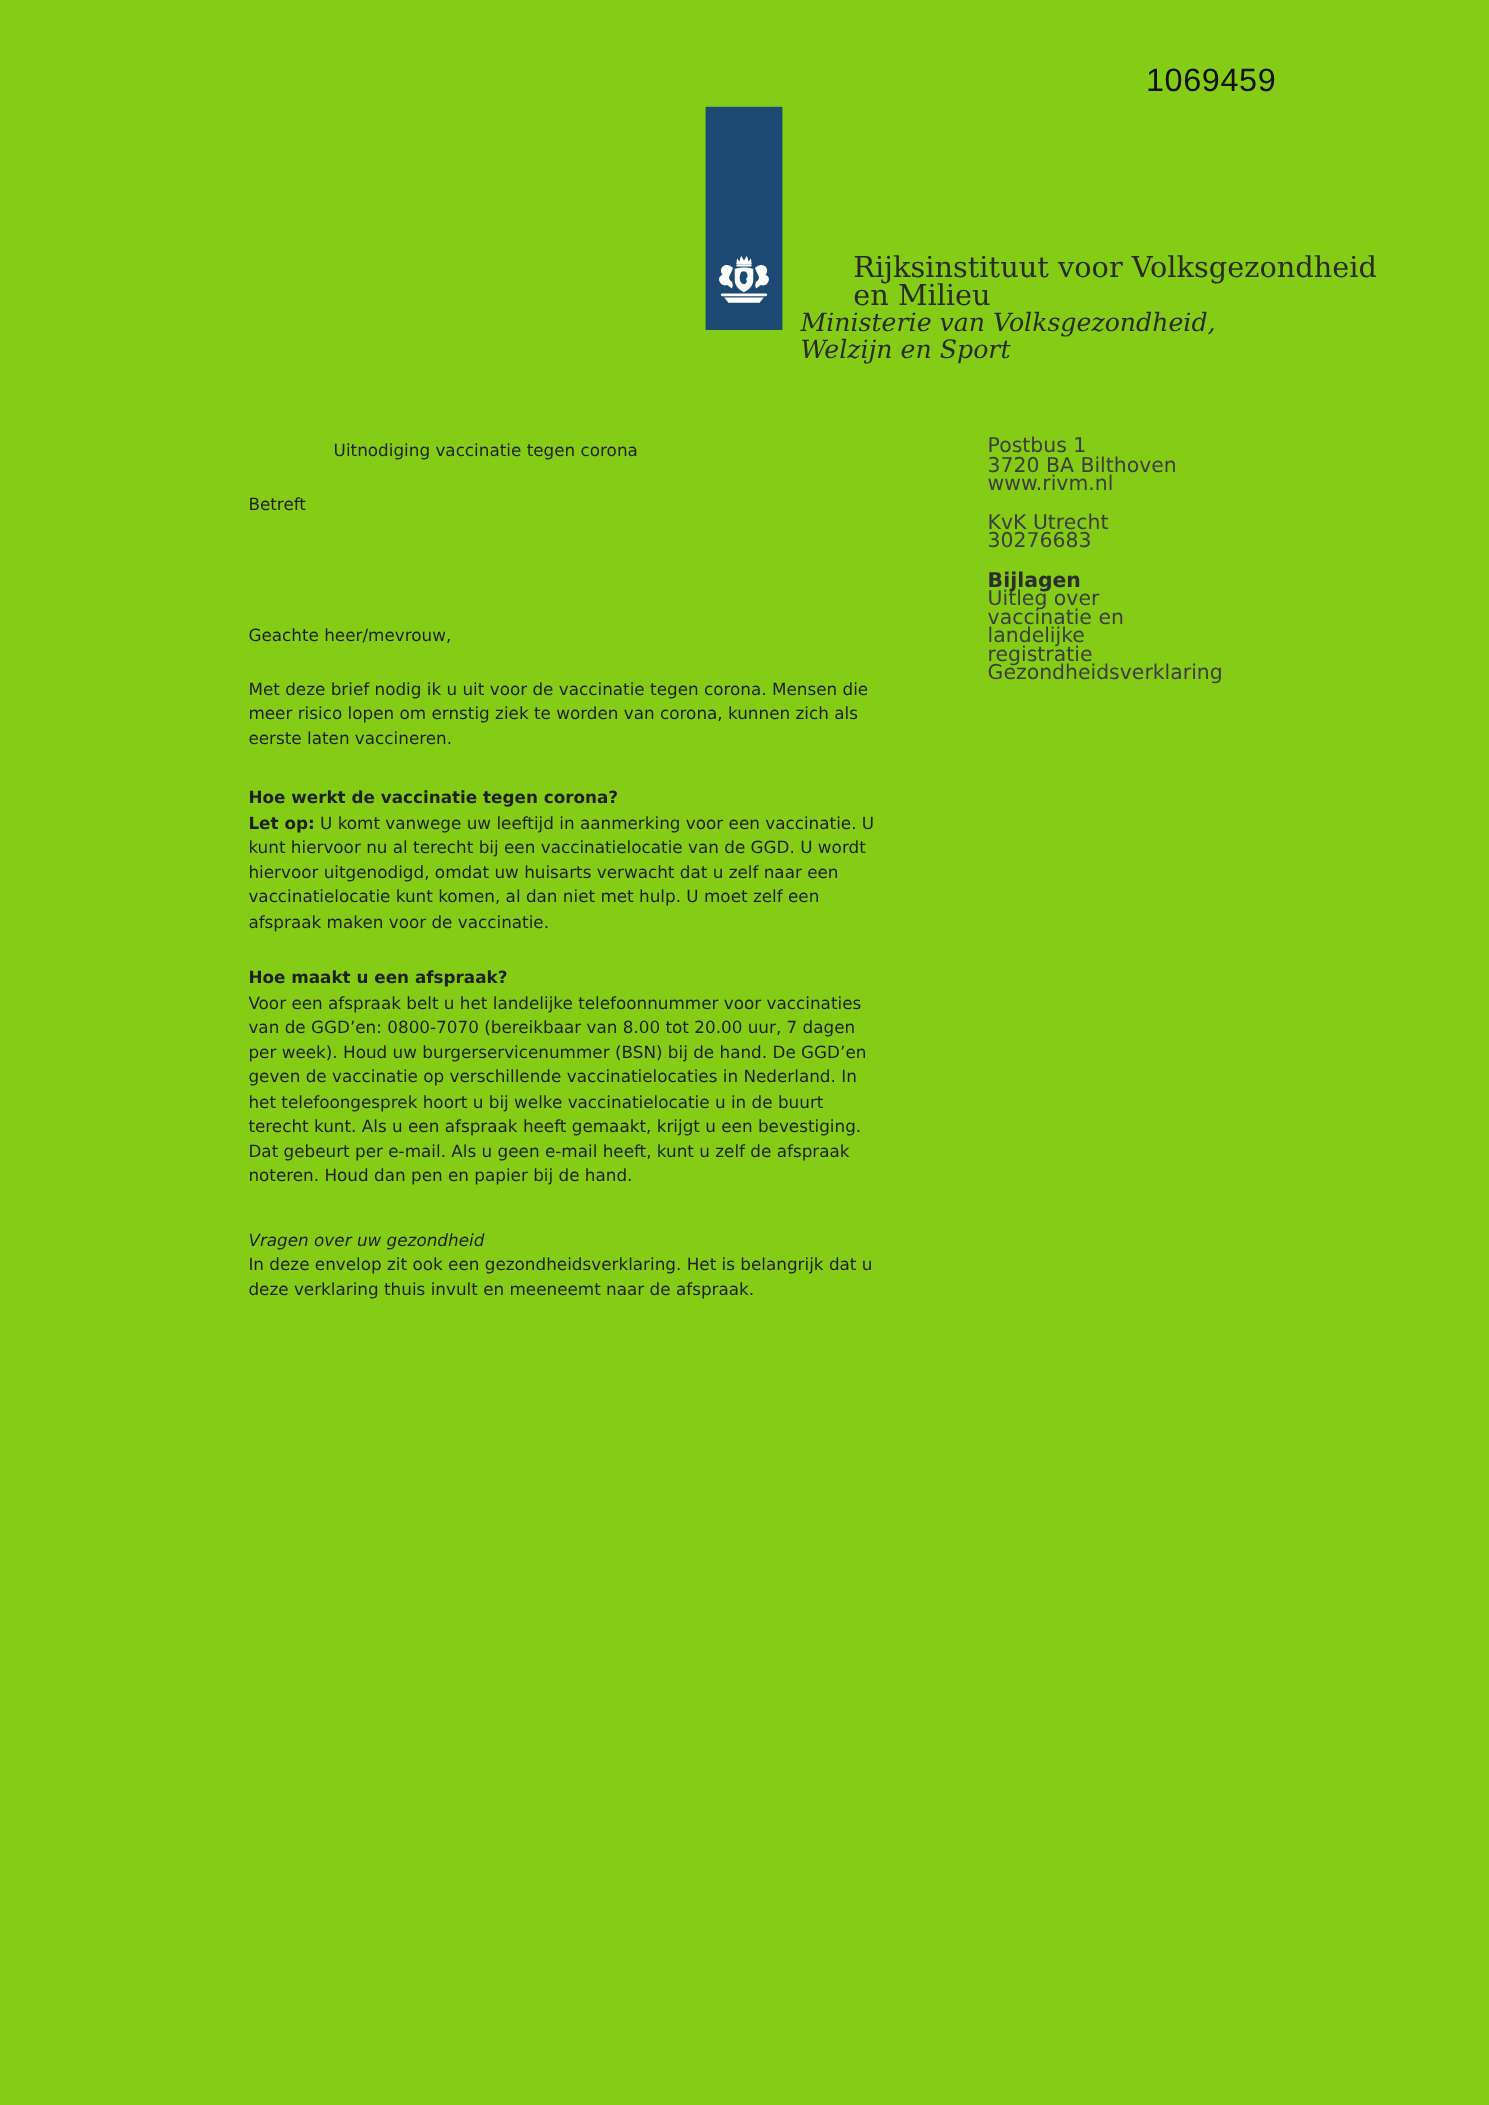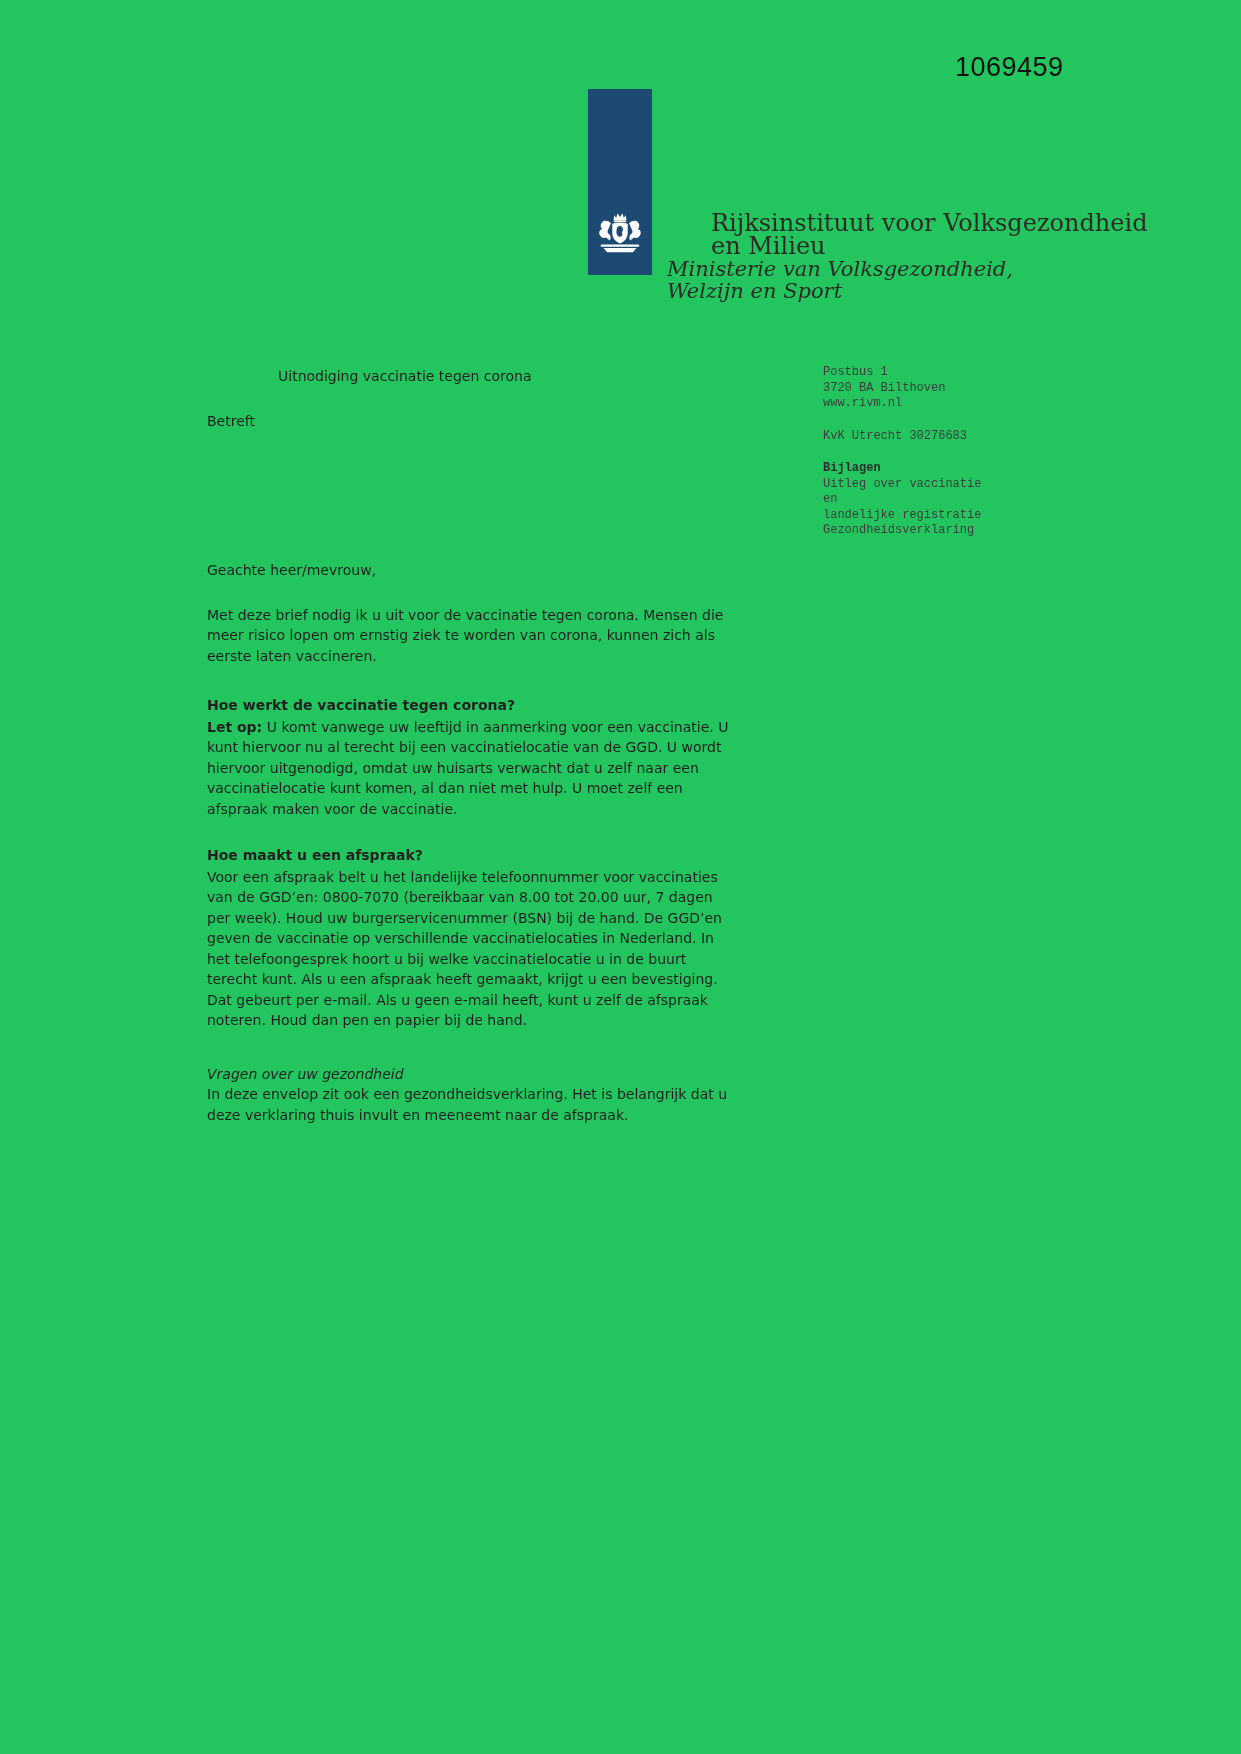--- a/index.html
+++ b/index.html
@@ -4,21 +4,21 @@
 <style>
   html, body {
     margin: 0;
     padding: 0;
     background: #ffffff;
   }
   .page {
     position: relative;
     width: 1241px;
     height: 1754px;
-    background: #22c55e;
+    background: #84cc16;
     font-family: "DejaVu Sans", sans-serif;
     color: #1f1f1f;
     overflow: hidden;
   }
 
   
   .page-number {
     position: absolute;
     top: 52px;
     left: 955px;
@@ -78,33 +78,32 @@
   }
   .betreft-label { min-width: 71px; margin-top: 45px; }
   .betreft-value { white-space: nowrap; }
 
   
   .sidebar {
     position: absolute;
     left: 823px;
     top: 365px;
     width: 170px;
-    font-size: 12px;
+    font-size: 17px;
     line-height: 15.5px;
     color: #3d3d3d;
-    font-family: Liberation Mono, monospace;
   }
   .sidebar .group-gap { height: 17px; }
   .sidebar .bold { font-weight: bold; color: #2d2d2d; }
 
   
   .letter-body {
     position: absolute;
     left: 207px;
-    top: 560px;
+    top: 520px;
     width: 700px;
     font-size: 14px;
     line-height: 20.5px;
     color: #1f1f1f;
   }
   .letter-body p {
     margin: 0;
     white-space: pre-line;
   }
   .salutation      { margin-bottom: 24px !important; }

